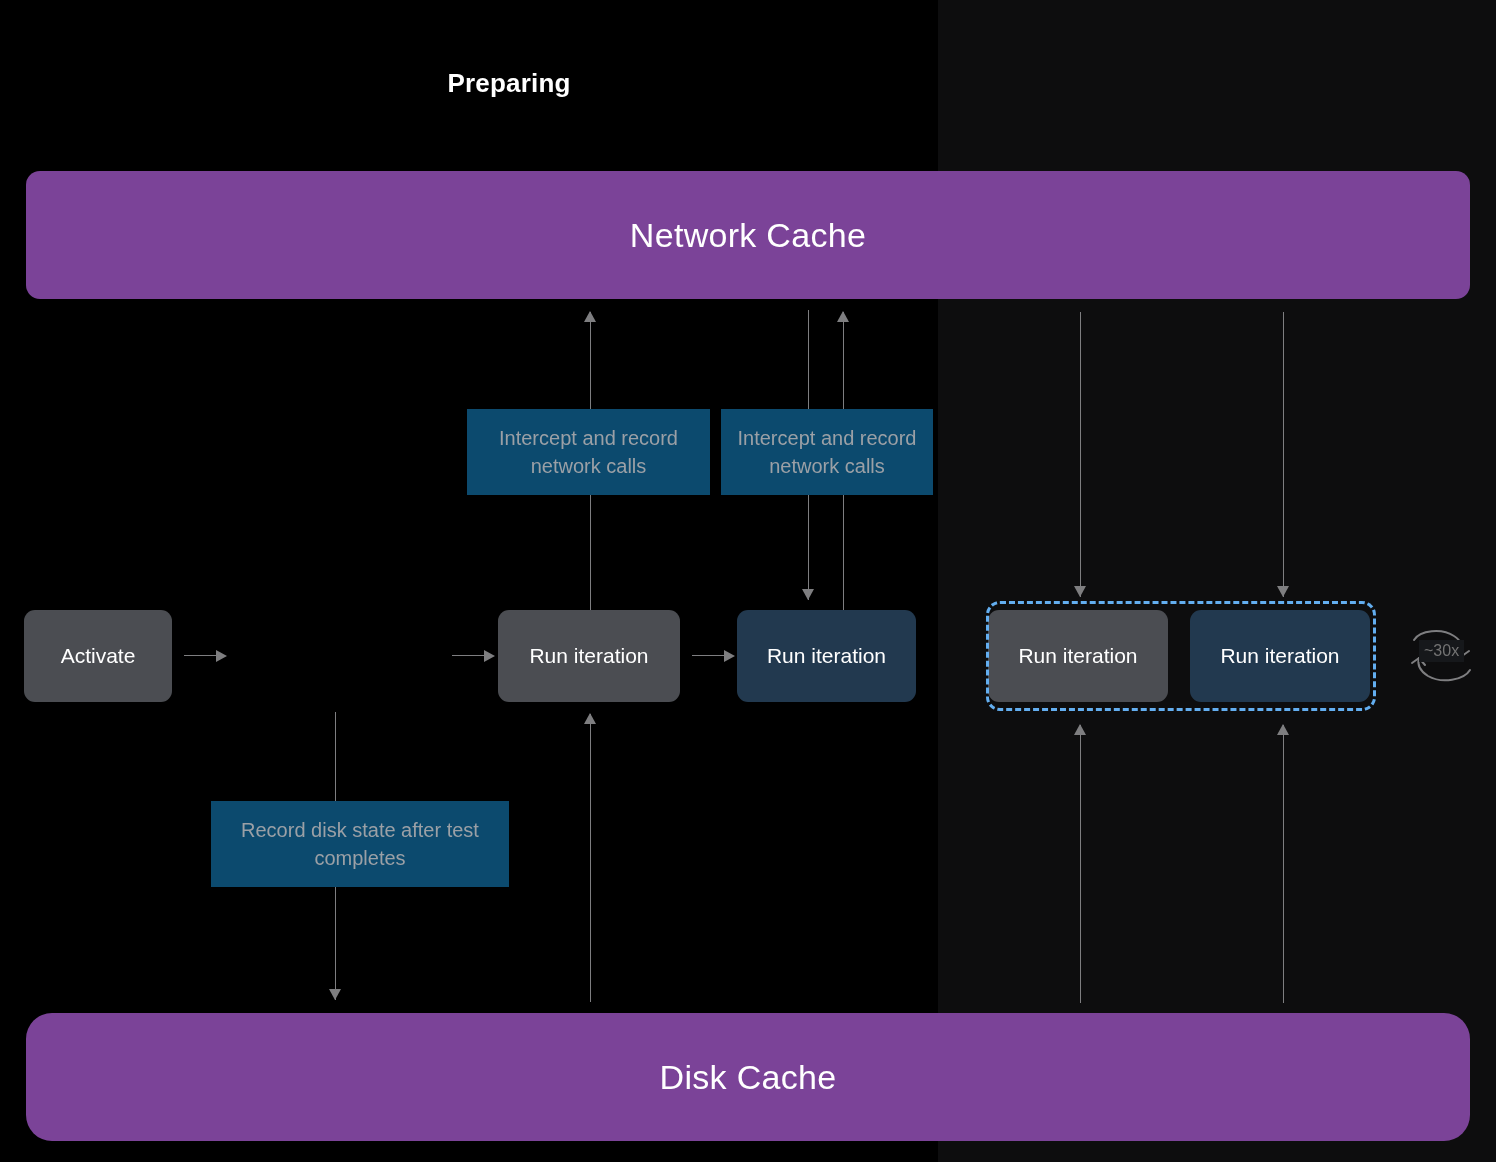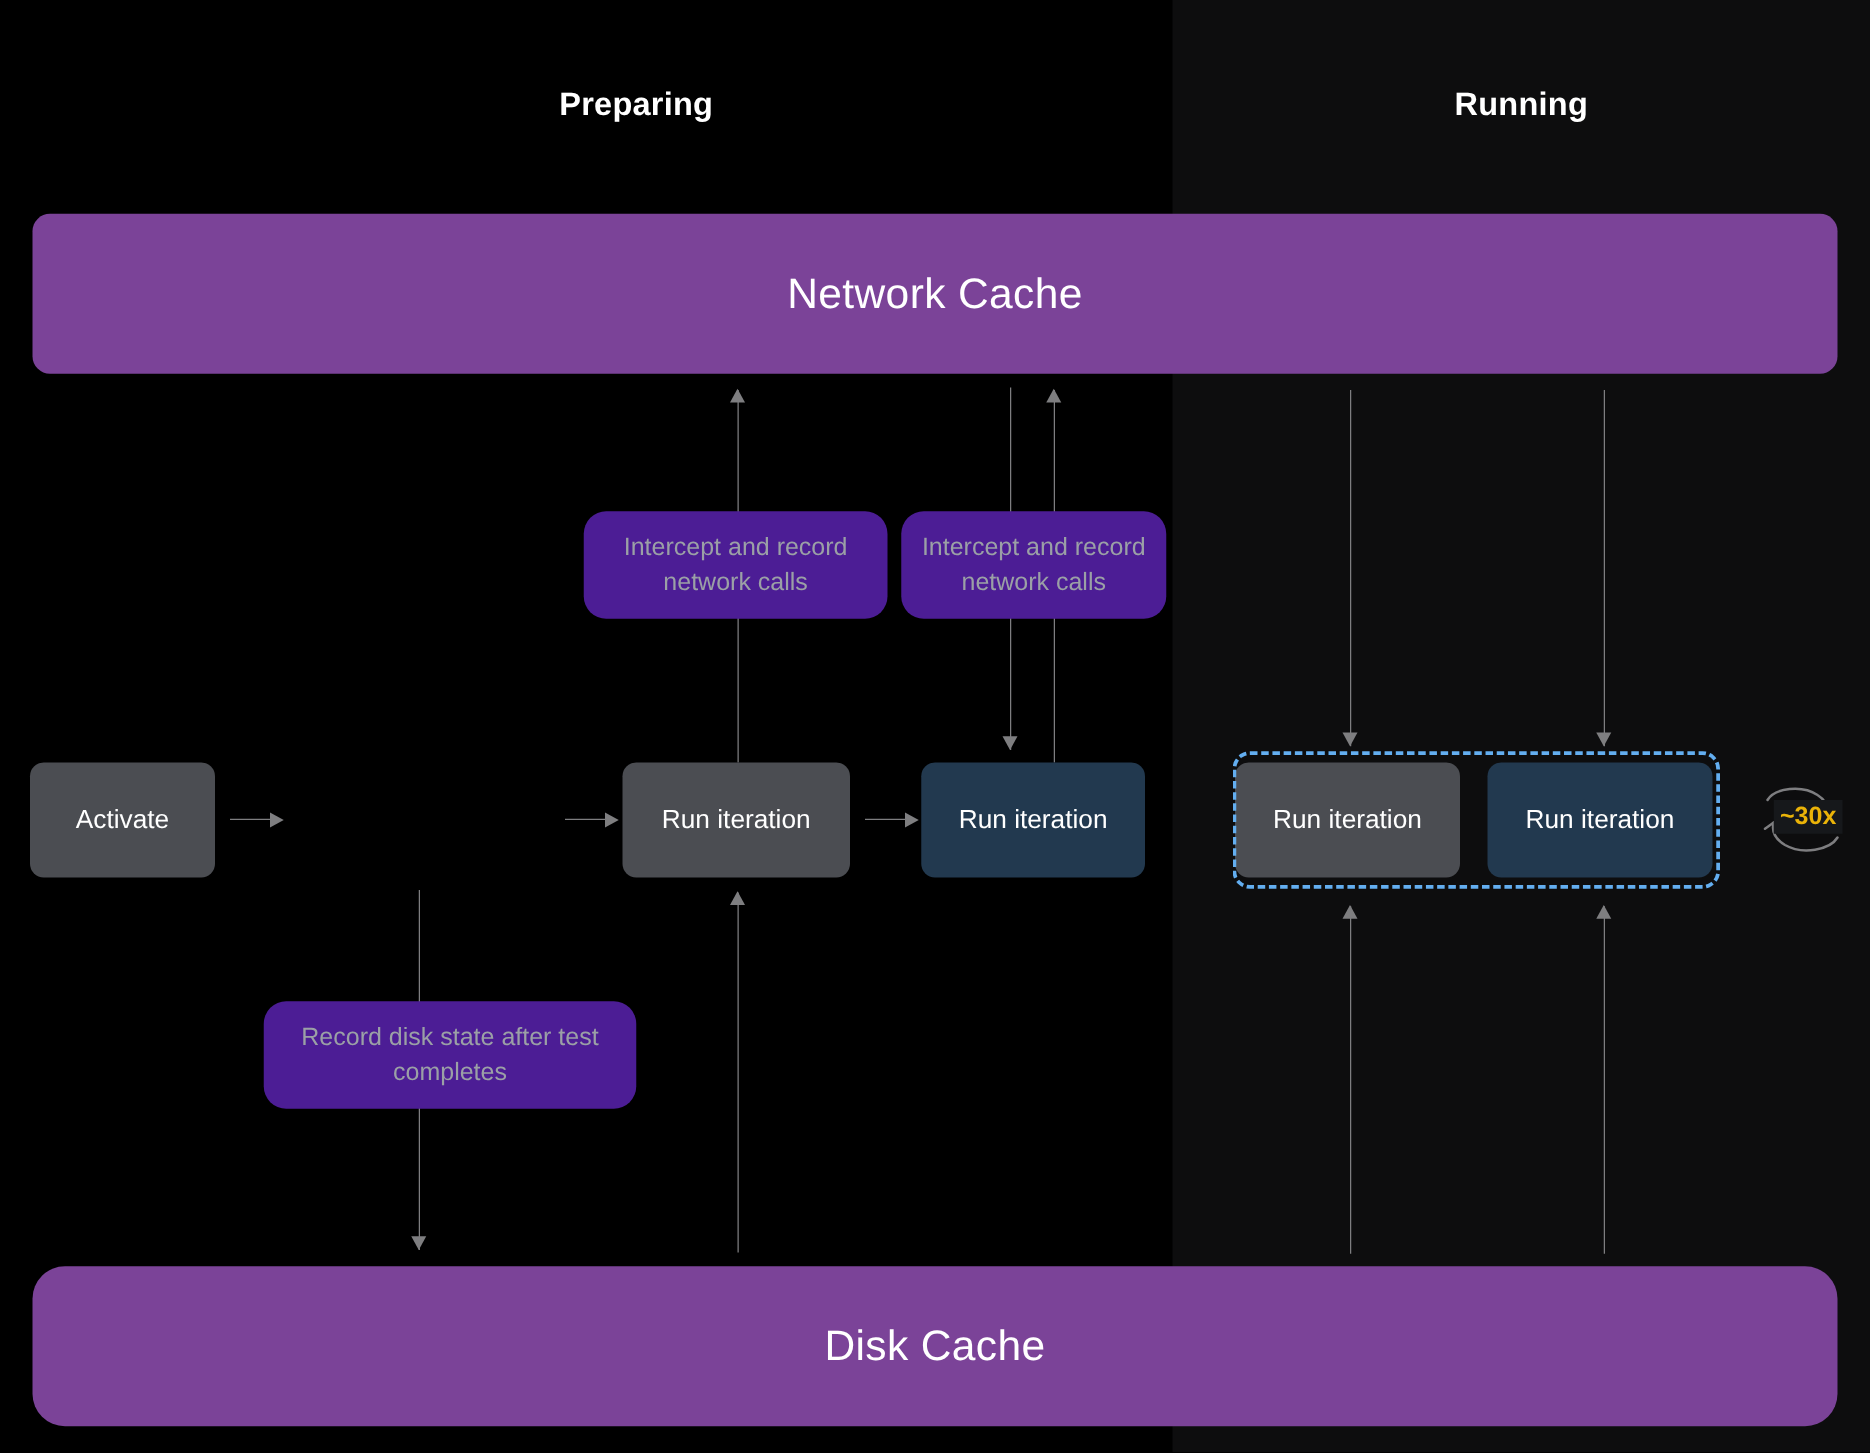--- a/index.html
+++ b/index.html
@@ -100,31 +100,30 @@
     height: 110px;
     border: 3px dashed #63aef0;
     border-radius: 14px;
     box-sizing: border-box;
     pointer-events: none;
   }
 
   
   .note {
     position: absolute;
-    background: #4c1d95;
+    background: #0c4a6e;
     color: #9ba0a6;
     font-size: 20px;
     line-height: 1.42;
     text-align: center;
     display: flex;
     align-items: center;
     justify-content: center;
     padding: 0 8px;
     box-sizing: border-box;
-    border-radius: 18px;
   }
   #note-intercept-1 { left: 467px; top: 409px; width: 243px; height: 86px; }
   #note-intercept-2 { left: 721px; top: 409px; width: 212px; height: 86px; }
   #note-disk-record { left: 211px; top: 801px; width: 298px; height: 86px; }
 
   
   .vline {
     position: absolute;
     width: 1px;
     background: #7e7e80;
@@ -169,37 +168,36 @@
     left: 1404px;
     top: 618px;
     width: 76px;
     height: 76px;
   }
   #repeat-count-label {
     position: absolute;
     left: 1419px;
     top: 640px;
     background: #16181b;
-    color: #eab308;
-    font-size: 20px;
-    font-weight: 700;
+    color: #737373;
+    font-size: 16px;
+    font-weight: 400;
     padding: 2px 5px;
     white-space: nowrap;
   }
 </style>
 </head>
 <body>
 
 <div id="stage">
 
   <div class="panel-bg" id="panel-preparing-bg"></div>
   <div class="panel-bg" id="panel-running-bg"></div>
 
   <div class="phase-title" id="phase-title-preparing">Preparing</div>
-  <div class="phase-title" id="phase-title-running">Running</div>
 
   <div class="cache-bar" id="network-cache-bar">Network Cache</div>
 
   <div class="cache-bar" id="disk-cache-bar">Disk Cache</div>
 
   <div class="vline" style="left:590px; top:312px; height:298px;"></div>
   <div class="arrowhead up" style="left:584px; top:311px;"></div>
 
   <div class="vline" style="left:808px; top:310px; height:290px;"></div>
   <div class="arrowhead down" style="left:802px; top:589px;"></div>

